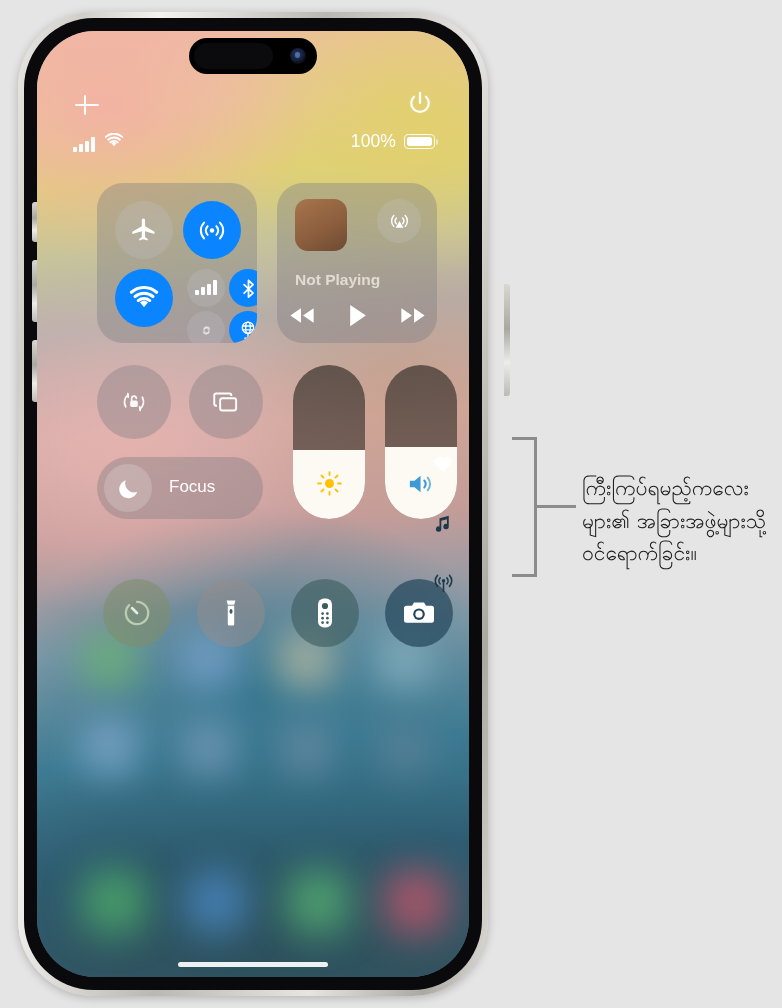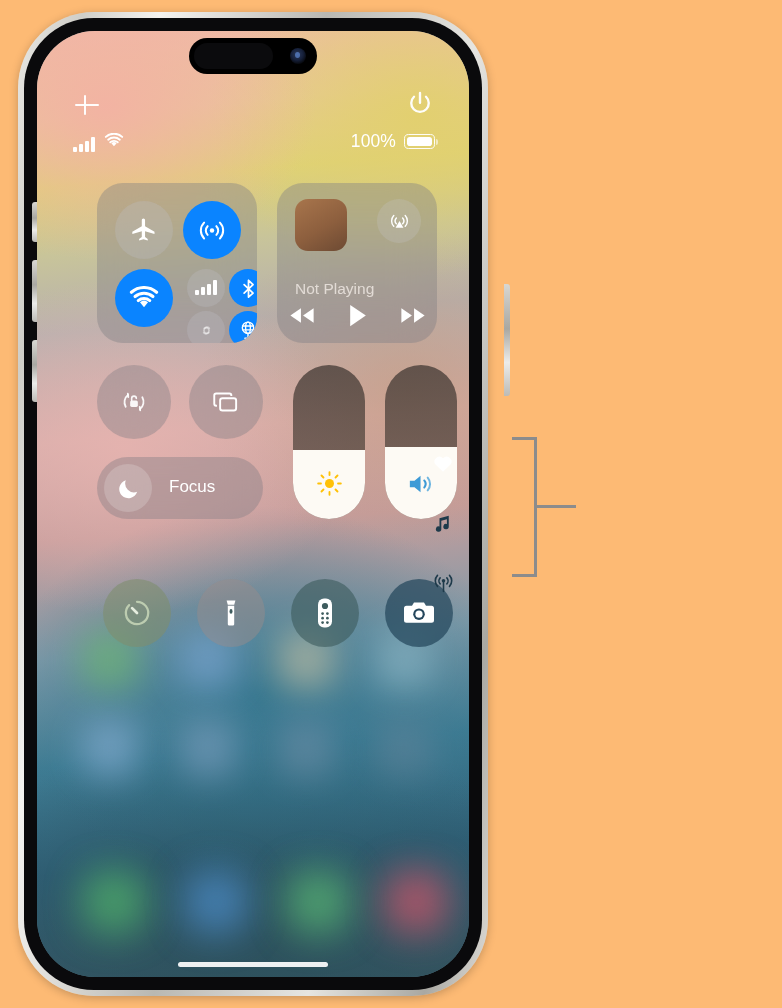--- a/index.html
+++ b/index.html
@@ -2,21 +2,21 @@
 <html><head>
 <meta charset="utf-8">
 <style>
   * { box-sizing: border-box; margin: 0; padding: 0; }
   html, body {
     width: 782px; height: 1008px;
     background: #ffffff;
     font-family: "Liberation Sans", sans-serif;
     overflow: hidden;
   }
-  #stage { position: relative; width: 782px; height: 1008px; background:#fdba74; }
+  #stage { position: relative; width: 782px; height: 1008px; background:#e5e5e5; }
 
   
   #phone {
     position: absolute; left: 18px; top: 12px;
     width: 470px; height: 984px;
     border-radius: 76px;
     background: linear-gradient(100deg,#e8e7e3 0%,#cfcec8 10%,#f4f3f0 22%,#b9b8b2 48%,#e6e5e1 72%,#a9a8a2 90%,#dedcd7 100%);
     box-shadow: 0 2px 10px rgba(0,0,0,.22);
   }
   #phone-inner {
@@ -121,21 +121,21 @@
   #tg-shareplay{ left:90px; top:128px; width:38px; height:38px; }
   #tg-vpn      { left:132px;top:128px; width:38px; height:38px; }
   
   #mod-connect .clipfix { position:absolute; inset:0; border-radius:26px; overflow:hidden; }
 
   
   #album { position:absolute; left:18px; top:16px; width:52px; height:52px; border-radius:13px;
     background: linear-gradient(150deg,#a8754c,#8d5f3e 55%,#6d4a33); }
   #airplay-btn { position:absolute; right:16px; top:16px; width:44px; height:44px; border-radius:50%;
     background:rgba(200,200,205,.24); display:flex; align-items:center; justify-content:center; cursor:pointer; }
-  #np-title { position:absolute; left:18px; top:97px; color:rgba(235,228,222,.88); font-size:15.5px; }
+  #np-title { position:absolute; left:18px; top:88px; color:rgba(235,228,222,.88); font-size:15.5px;font-weight:bold; }
   #transport { position:absolute; left:0; right:0; top:120px; display:flex; align-items:center;
     justify-content:center; gap:30px; }
   .tp { cursor:pointer; }
 
   
   #focus-circle { position:absolute; left:7px; top:7px; width:48px; height:48px; border-radius:50%;
     background:rgba(225,215,215,.30); display:flex; align-items:center; justify-content:center; }
   #focus-label { position:absolute; left:72px; top:20px; color:#fff; font-size:17px; }
 
   
@@ -465,15 +465,16 @@
     <div class="side-btn" id="btn-volup"></div>
     <div class="side-btn" id="btn-voldn"></div>
     <div class="side-btn" id="btn-power"></div>
   </div>
 
   <div id="callout">
     <div class="cl-line" id="cl-vert"></div>
     <div class="cl-line" id="cl-top"></div>
     <div class="cl-line" id="cl-bot"></div>
     <div class="cl-line" id="cl-mid"></div>
+    <div id="callout-text">ကြီးကြပ်ရမည့်ကလေးများ၏ အခြားအဖွဲ့များသို့ ဝင်ရောက်ခြင်း။</div>
   </div>
 
 </div>
 
 </body></html>

